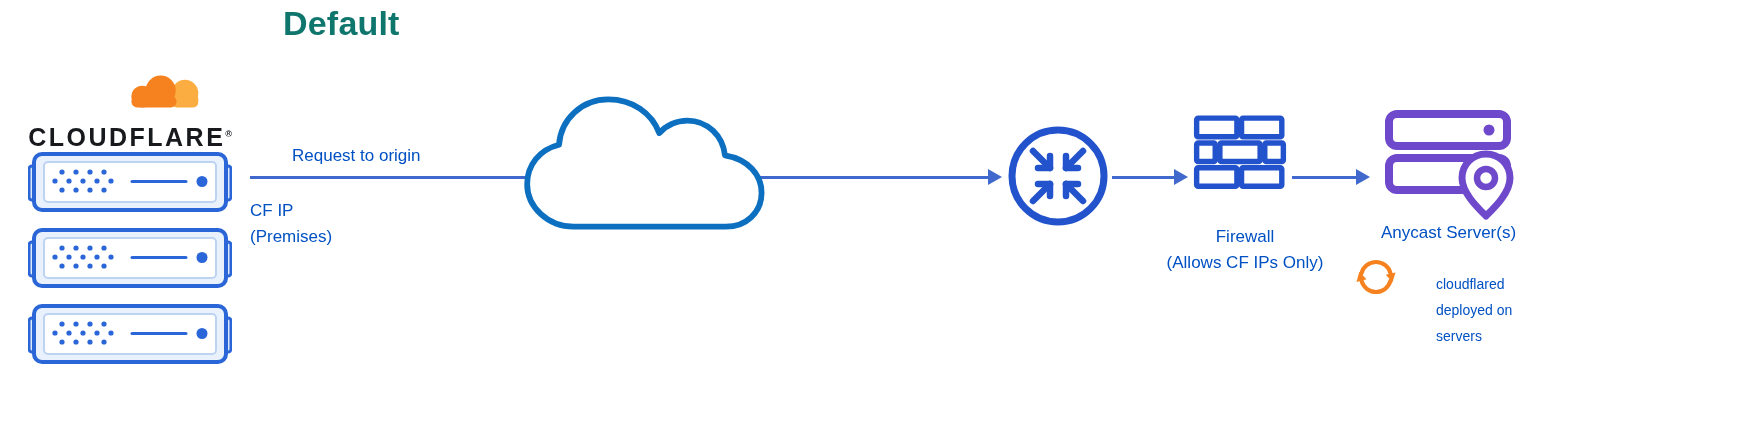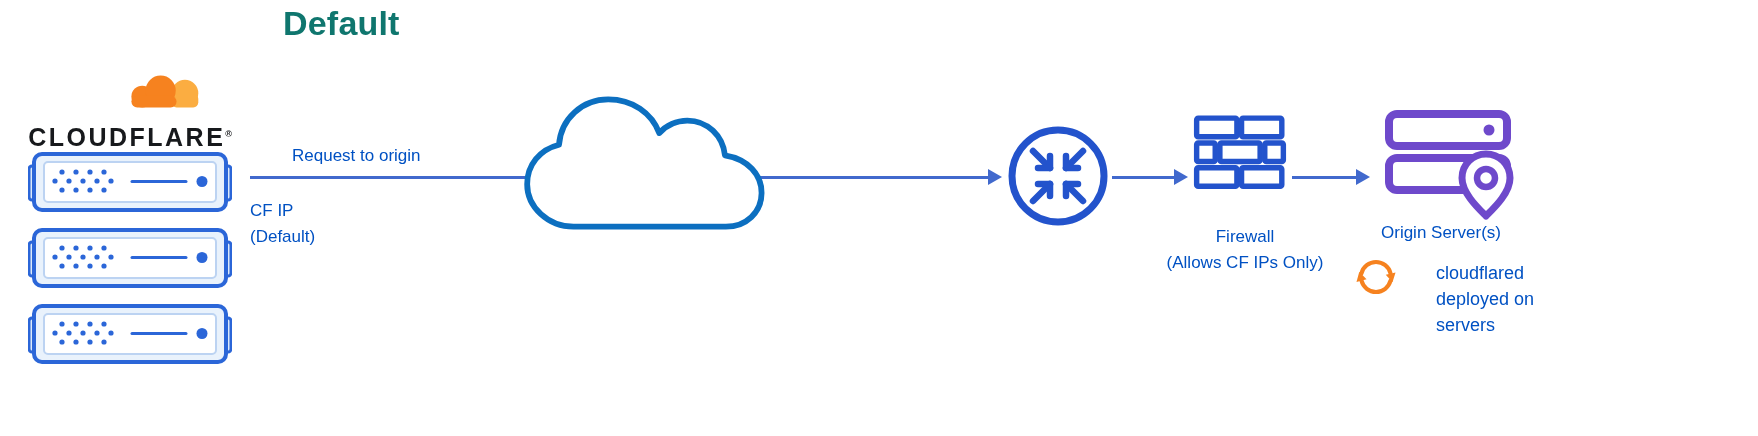--- a/index.html
+++ b/index.html
@@ -84,21 +84,21 @@
     </svg>
   <svg class="abs" style="left:28px;top:302px" width="204" height="64" viewBox="0 0 204 64">
       <use href="#sym-server"></use>
     </svg>
 
   <div class="hline" style="left:250px;top:176px;width:740px"></div>
   <div class="ah" style="left:988px;top:169px"></div>
 
   <div class="label" style="left:292px;top:143px">Request to origin</div>
   <div class="label" style="left:250px;top:198px">CF IP
-(Default)</div>
+(Premises)</div>
 
   <svg class="abs" style="left:505px;top:82px" width="272" height="164" viewBox="0 0 280 170">
     <path d="M70 150 C44 150 22 130 22 106 C22 86 35 70 55 65 C57 38 79 18 106 18 C131 18 151 32 159 53 C166 45 177 40 188 40 C209 40 225 56 227 76 C251 80 265 96 265 115 C265 135 249 150 228 150 Z" fill="#ffffff" stroke="#0c6fc0" stroke-width="6" stroke-linejoin="round"></path>
   </svg>
 
   <svg class="abs" style="left:1008px;top:126px" width="100" height="100" viewBox="0 0 100 100">
     <circle cx="50" cy="50" r="46" fill="#ffffff" stroke="#2353cc" stroke-width="7"></circle>
     <g stroke="#2353cc" stroke-width="6.5" fill="none" stroke-linecap="round" stroke-linejoin="round">
       <path d="M25 25 L42 42"></path>
         <path d="M42 30 L42 42 L30 42"></path>
@@ -131,29 +131,29 @@
   <div class="hline" style="left:1292px;top:176px;width:66px"></div>
   <div class="ah" style="left:1356px;top:169px"></div>
 
   <svg class="abs" style="left:1383px;top:108px" width="140" height="112" viewBox="0 0 140 112">
     <rect x="6" y="6" width="118" height="32" rx="8" fill="#ffffff" stroke="#6e49cb" stroke-width="8"></rect>
     <circle cx="106" cy="22" r="5.5" fill="#6e49cb"></circle>
     <rect x="6" y="50" width="118" height="32" rx="8" fill="#ffffff" stroke="#6e49cb" stroke-width="8"></rect>
     <path d="M103 46 C90 46 79 56 79 70 C79 85 95 100 103 108 C111 100 127 85 127 70 C127 56 116 46 103 46 Z" fill="#ffffff" stroke="#6e49cb" stroke-width="7" stroke-linejoin="round"></path>
     <circle cx="103" cy="70" r="9" fill="#ffffff" stroke="#6e49cb" stroke-width="6.5"></circle>
   </svg>
-  <div class="label" style="left:1381px;top:220px">Origin Server(s)</div>
+  <div class="label" style="left:1381px;top:220px">Anycast Server(s)</div>
 
   <svg class="abs" style="left:1352px;top:253px" width="48" height="48" viewBox="0 0 64 64">
     <g stroke="#f6821f" stroke-width="5.5" fill="none" stroke-linecap="round">
       <path d="M12.6 27.2 A20 20 0 0 1 51.4 27.2"></path>
       <path d="M51.4 36.8 A20 20 0 0 1 12.6 36.8"></path>
     </g>
     <g fill="#f6821f">
       <polygon points="58,26 45,29 54,39"></polygon>
       <polygon points="6,38.5 19.4,35 9.7,25"></polygon>
     </g>
   </svg>
-  <div class="label" style="left:1436px;top:260px;font-size:18px">cloudflared
+  <div class="label" style="left:1436px;top:271px;font-size:14px">cloudflared
 deployed on
 servers</div>
 
 </div>
 
 </body></html>

